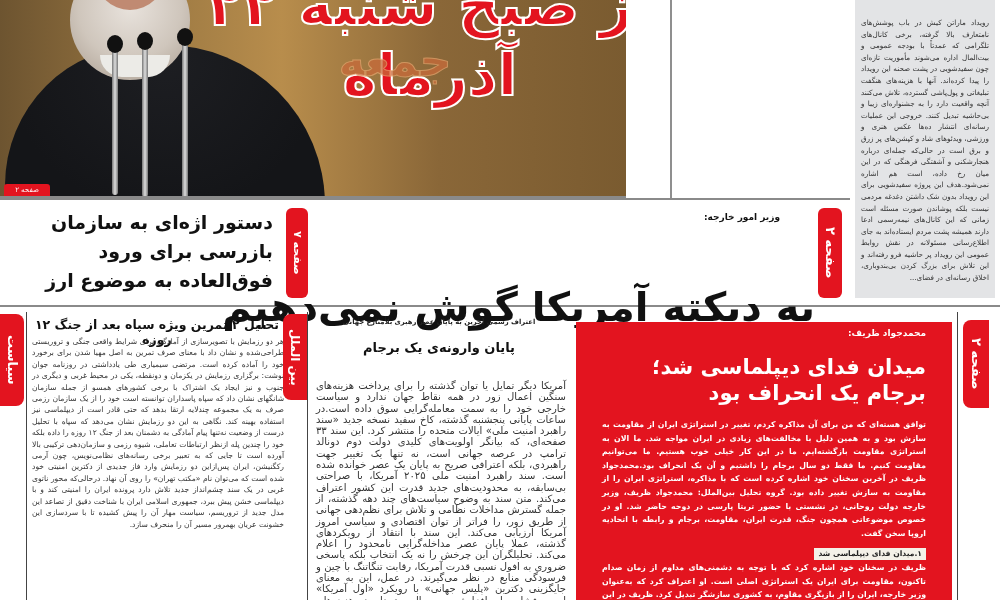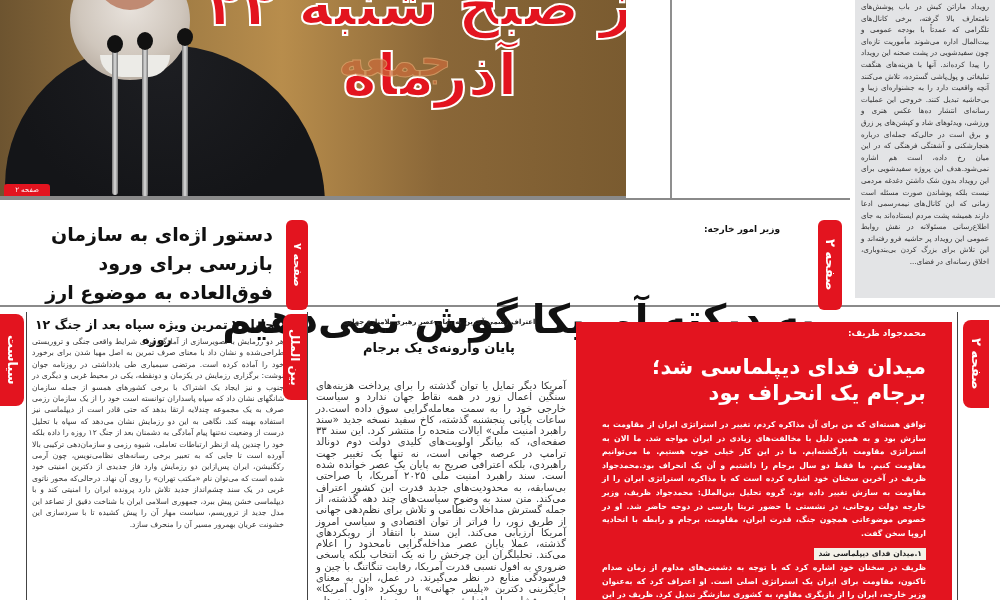--- a/index.html
+++ b/index.html
@@ -42,26 +42,26 @@
     -webkit-text-stroke: 1px #e3a36c;
   }
   .page-badge-small {
     position: absolute; left: 4px; top: 184px; width: 46px; height: 12px;
     background: #e3141f; color: #fff; font-size: 7px; text-align: center; line-height: 12px; border-radius: 3px 3px 0 0;
   }
 
   
   .editorial {
     position: absolute; left: 855px; top: 0; width: 140px; height: 298px;
-    background: #e3e4e6; padding: 1px 6px; font-size: 7.2px; line-height: 11.6px; color: #333;
+    background: #e3e4e6; padding: 17px 6px; font-size: 7.2px; line-height: 11.6px; color: #333;
   }
   .vrule-top { position: absolute; left: 670px; top: 0; width: 2px; height: 198px; background: #8f8f8f; }
 
   
-  .band2 { position: absolute; left: 0; top: 212px; width: 850px; height: 105px; }
+  .band2 { position: absolute; left: 0; top: 200px; width: 850px; height: 105px; }
   .band2 .hl-left {
     position: absolute; left: 18px; top: 8px; width: 255px; direction: rtl; text-align: right;
     font-weight: bold; font-size: 19px; line-height: 29px; color: #111;
   }
   .tag-v {
     position: absolute; background: #e3141f; color: #fff; border-radius: 6px;
     writing-mode: vertical-rl; text-orientation: mixed; font-weight: bold; text-align: center;
     display: flex; align-items: center; justify-content: center;
   }
   .band2 .tag7 { left: 286px; top: 8px; width: 22px; height: 90px; font-size: 11px; }

